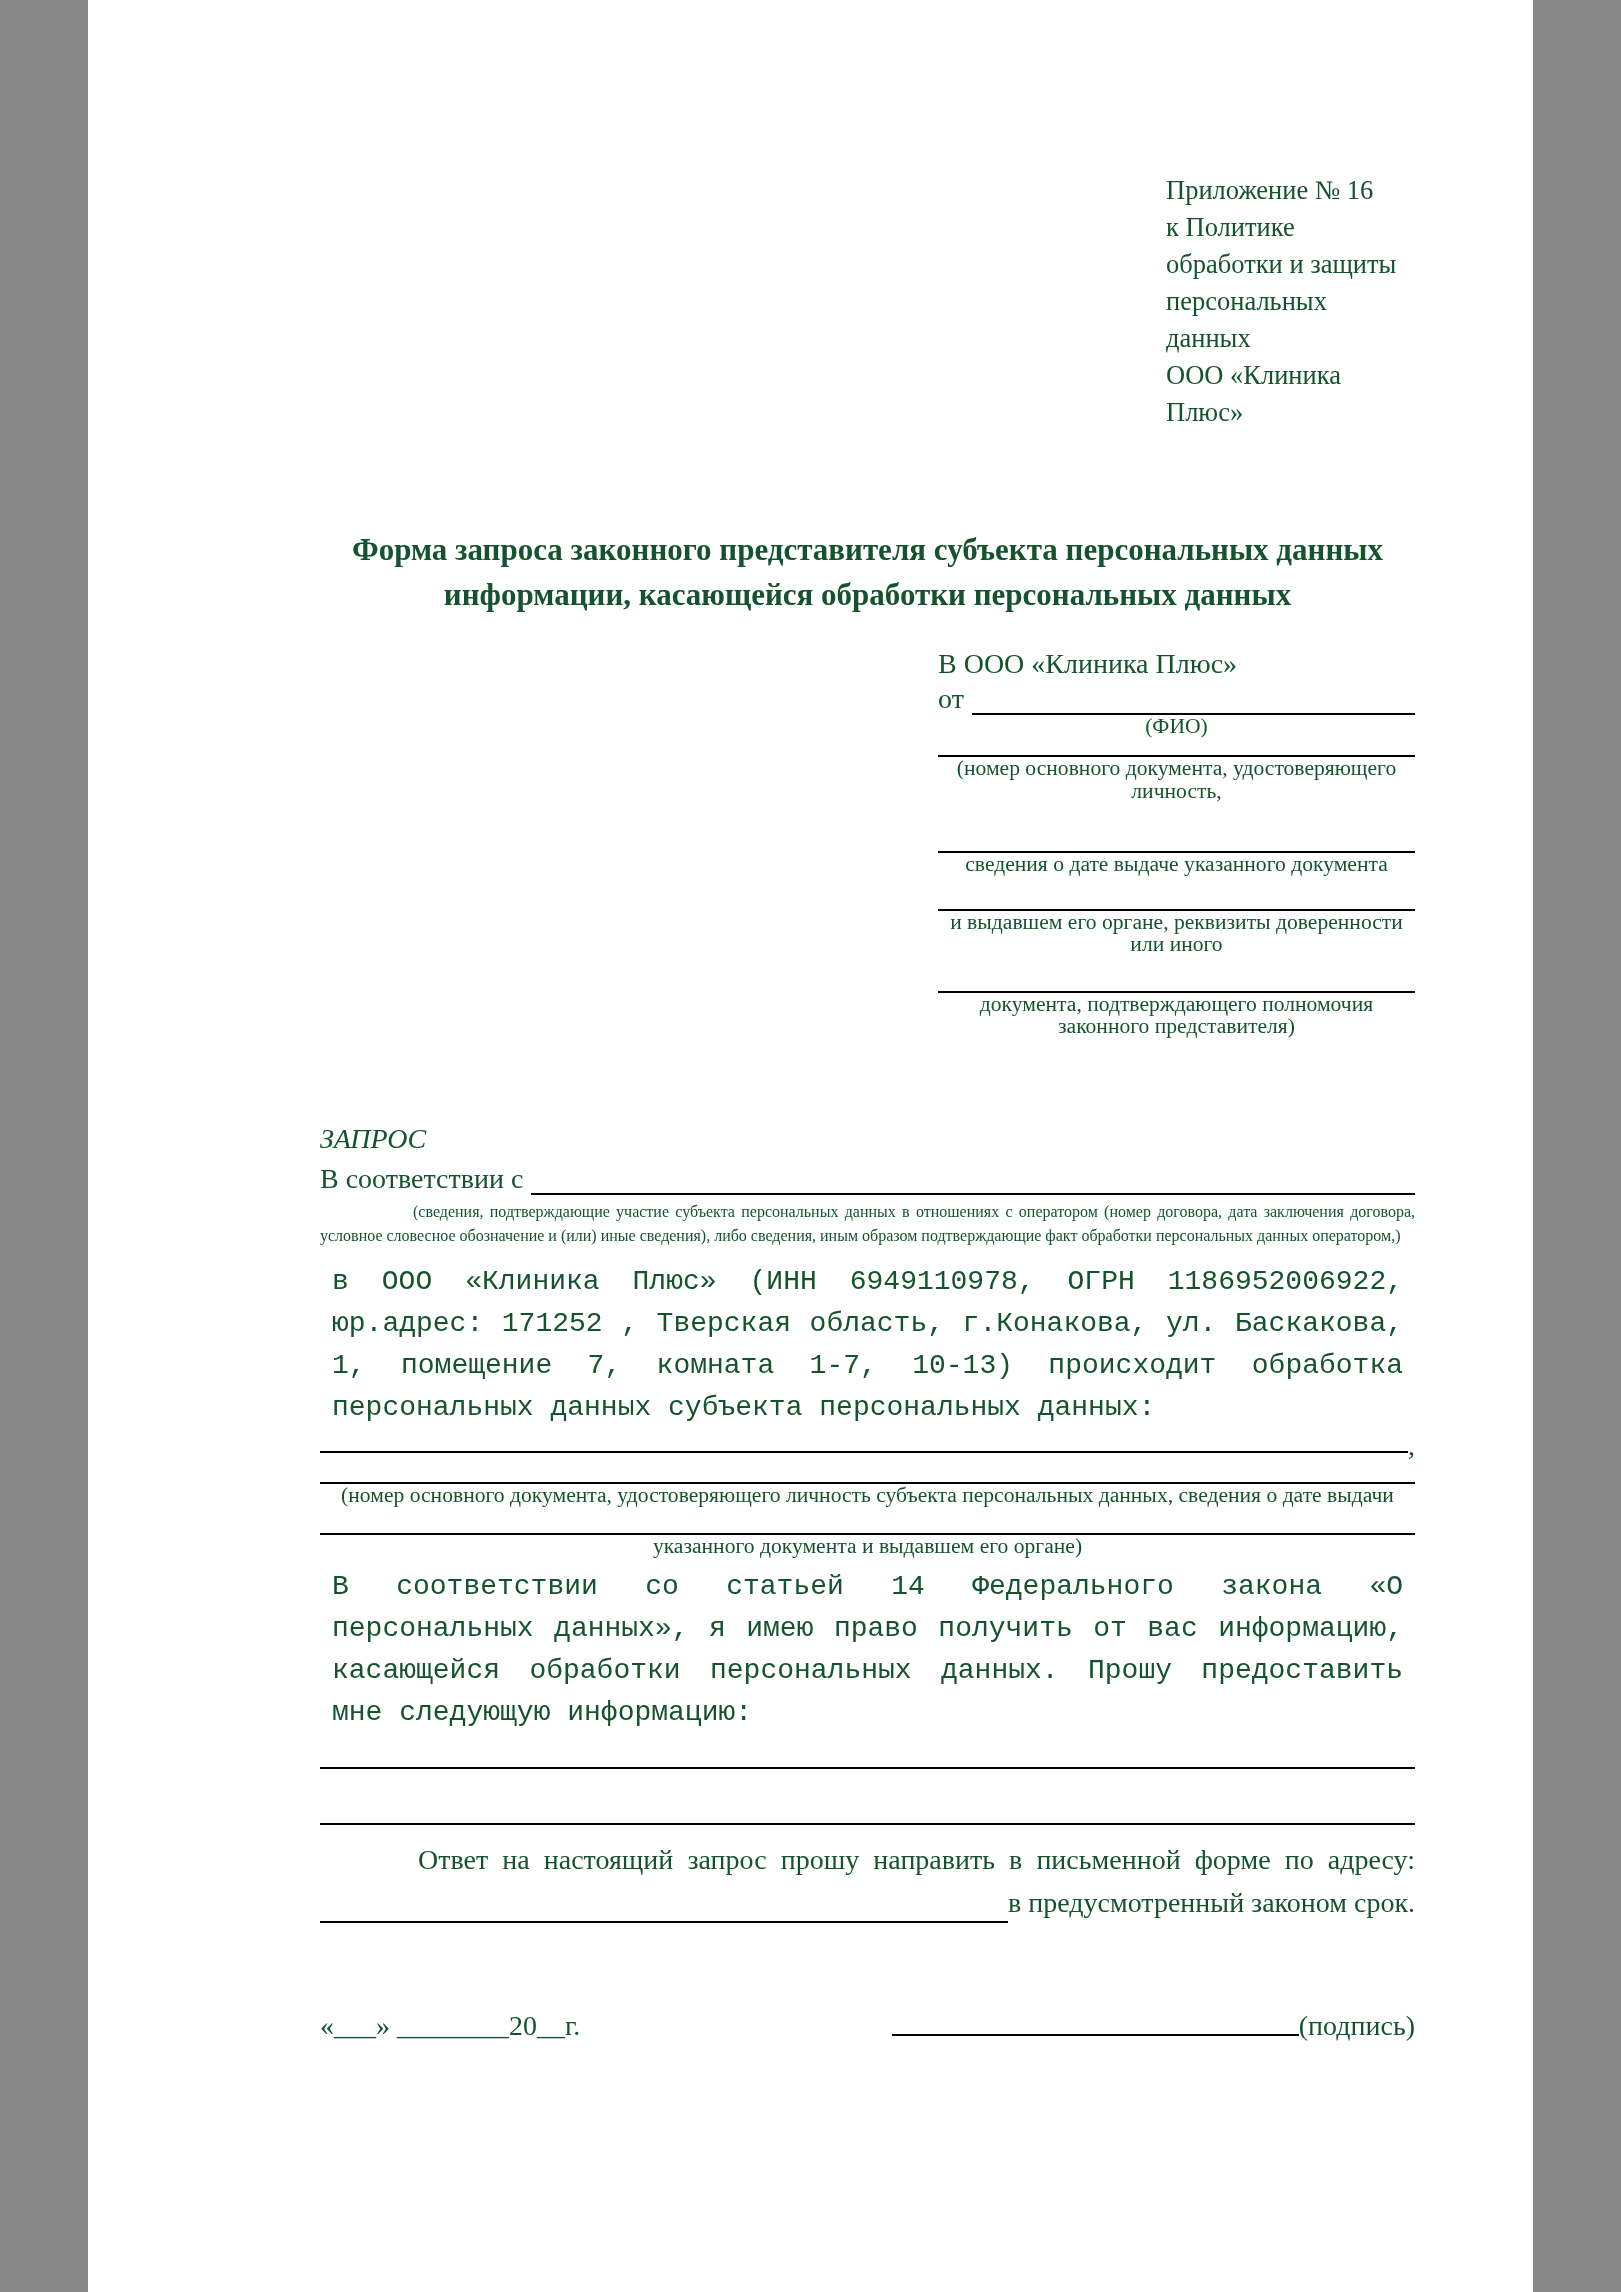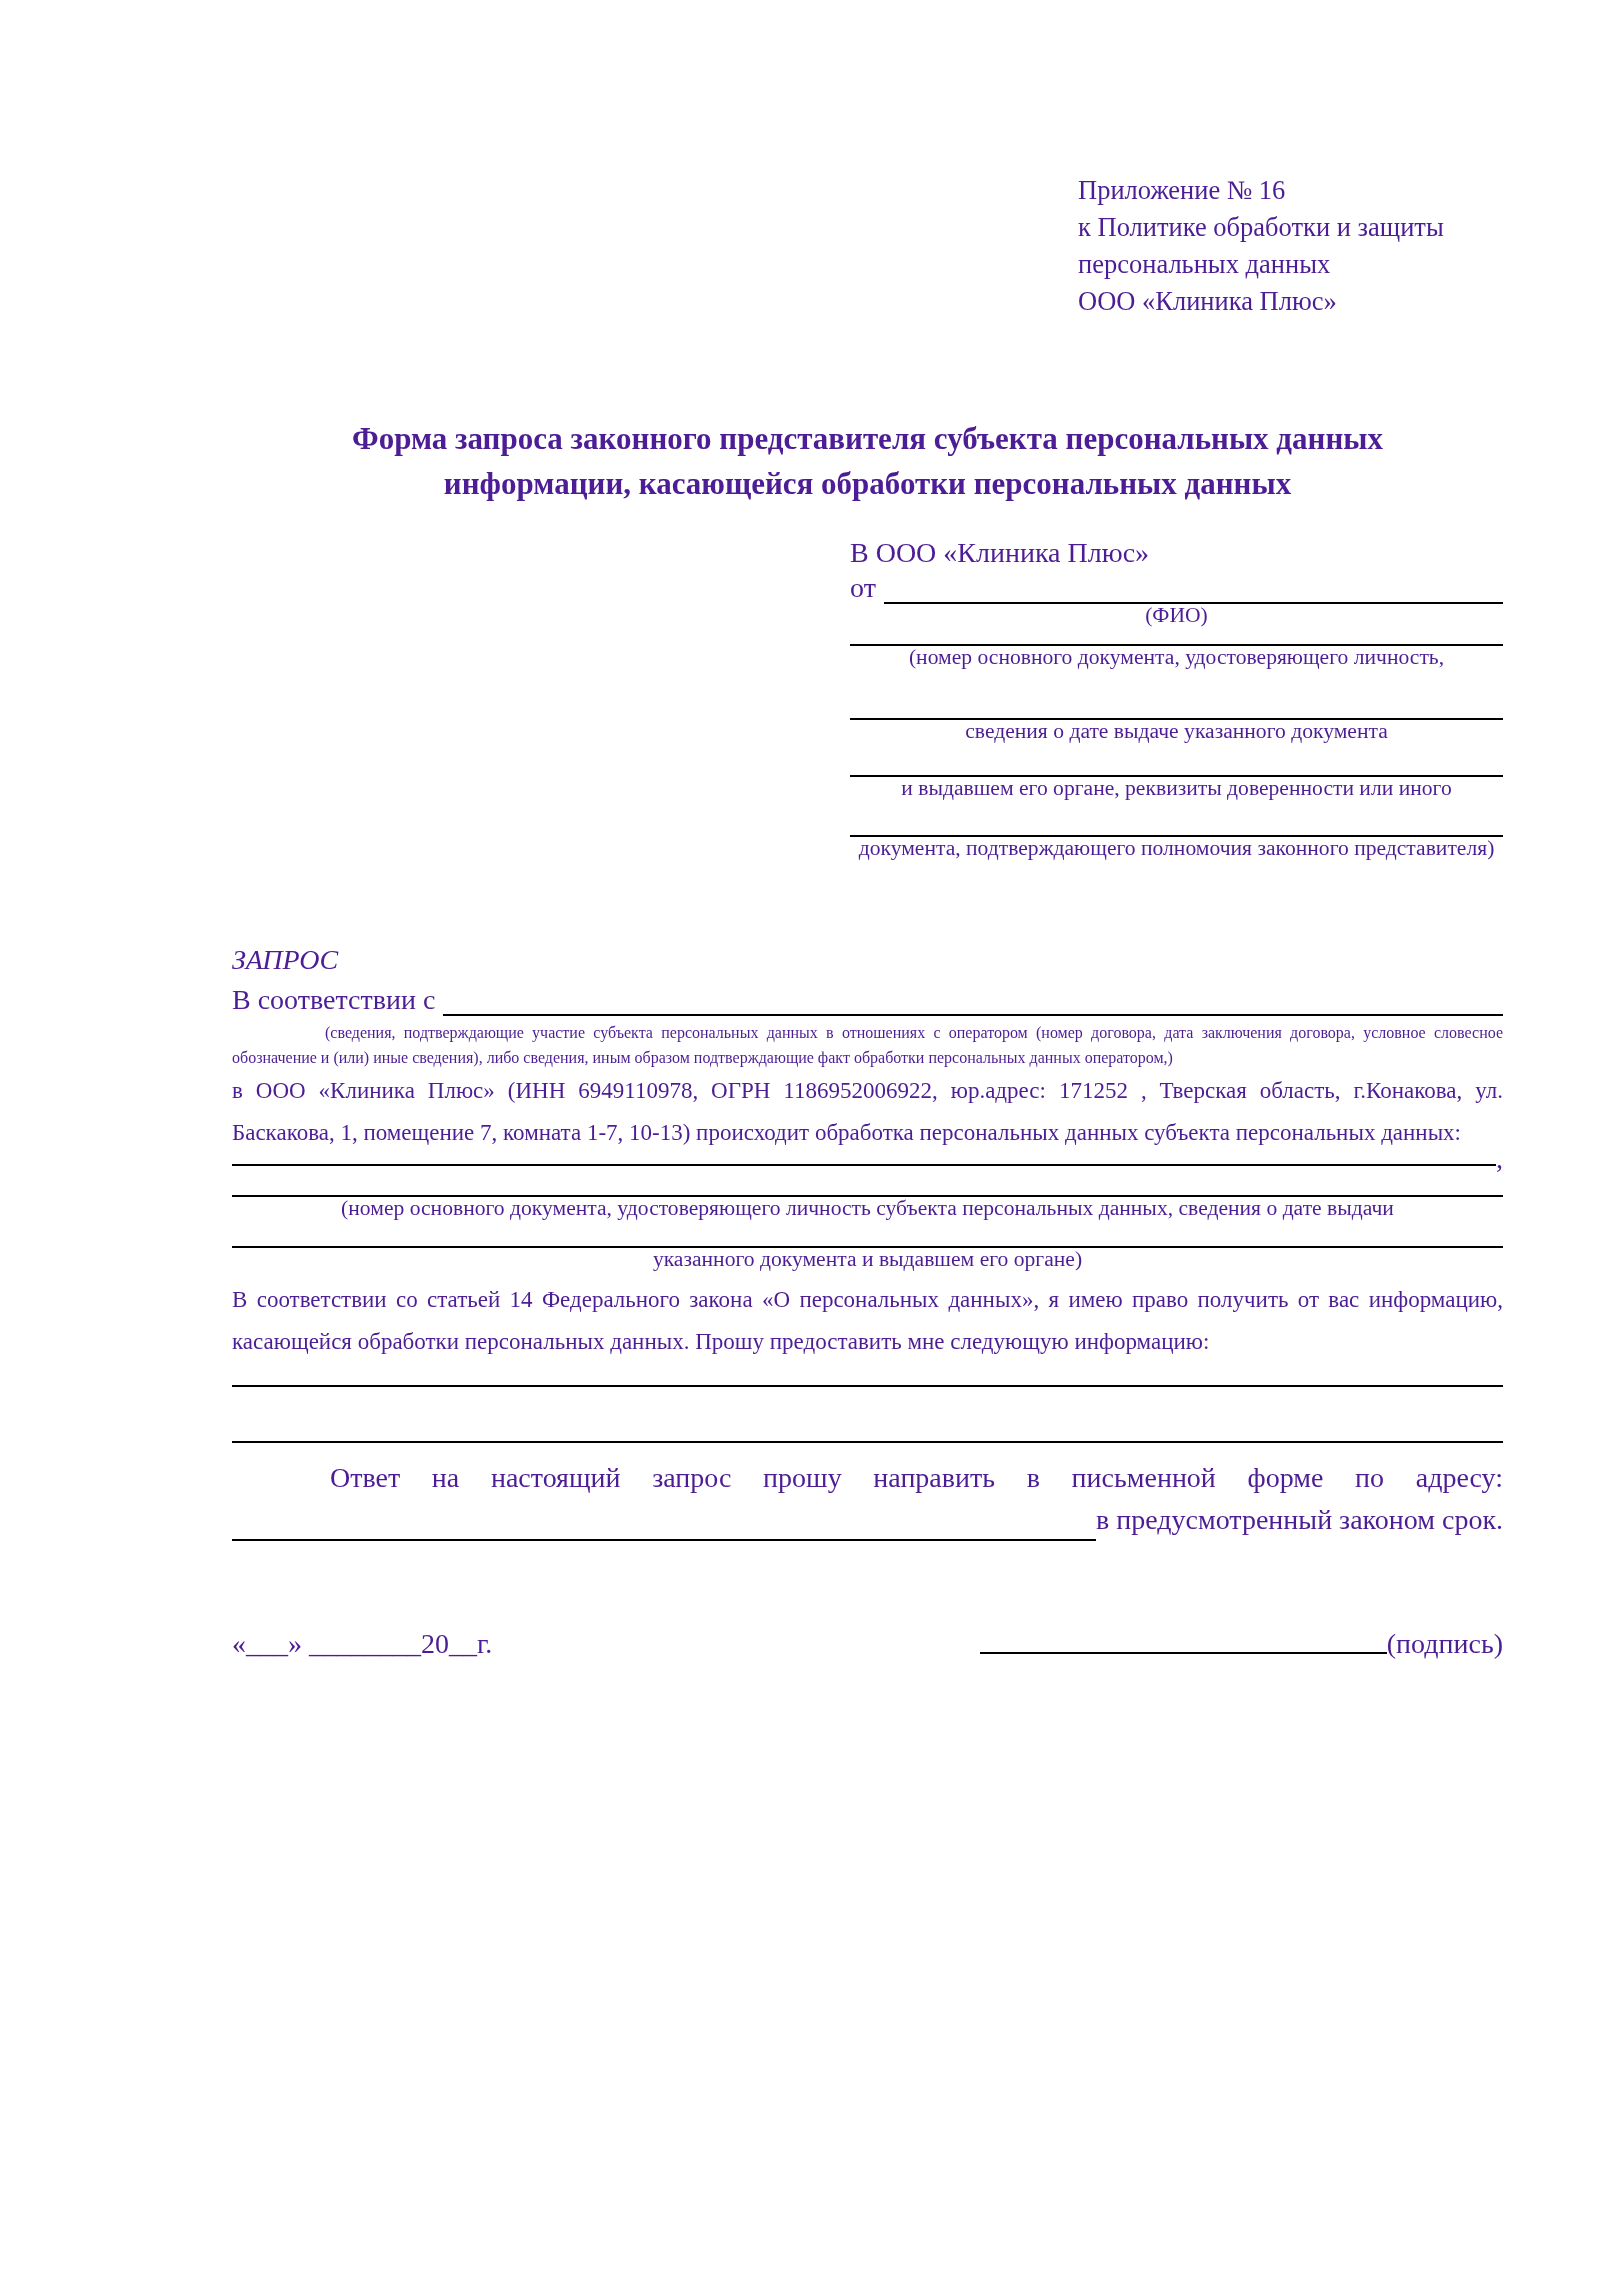--- a/index.html
+++ b/index.html
@@ -1,22 +1,22 @@
 <!DOCTYPE html>
 <html><head>
 <meta charset="utf-8">
 <style>
   html,body{margin:0;padding:0;background:#888;}
   .page{
     position:relative;
-    width:1621px;
+    width:1445px;
     height:2293px;
     margin:0 auto;
     background:#ffffff;
-    color:#4c1d95;
+    color:#14532d;
     font-family:"Liberation Serif","DejaVu Serif",serif;
     box-sizing:border-box;
     padding:172px 118px 0 232px; 
     overflow:hidden;
   }
   
   .header-block{
     margin-left:846px;
     font-size:26.5px;
     line-height:37px;
@@ -60,24 +60,25 @@
   .intro-row{margin-top:3.9px;height:33px;display:flex;align-items:flex-end;}
   .intro-row .lbl{font-size:28px;line-height:33px;white-space:nowrap;}
   .small-note{
     margin-top:4.9px;
     font-size:16px;
     line-height:24.5px;
     text-align:justify;
     text-indent:93px;
   }
   .body-par{
-    font-size:23px;
+    font-size:28px;
     line-height:42px;
     text-align:justify;
-    margin:0;
+    margin:12px;
+    font-family:Liberation Mono, monospace;
   }
   .subject-row{display:flex;align-items:flex-end;margin-top:0;height:11.8px;}
   .subject-row .fill-line{margin-left:0;}
   .subject-row .comma{font-size:28px;line-height:13.7px;}
   .sf1{height:29px;}
   .sf2{height:26.5px;}
   .law-par{margin-top:8.8px;}
   .blank1{height:21.6px;}
   .blank2{height:54px;}
   .reply1{

